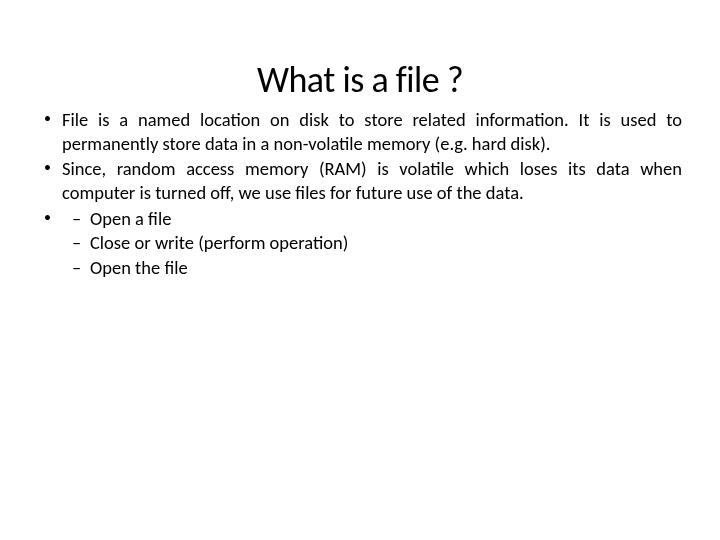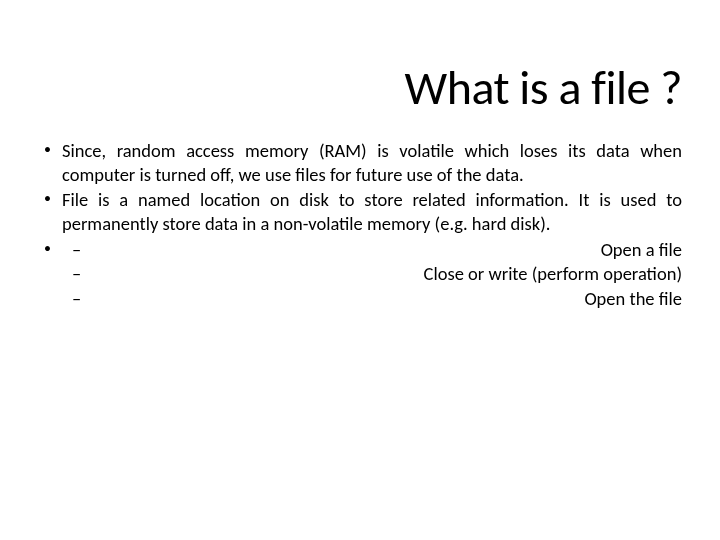--- a/index.html
+++ b/index.html
@@ -10,24 +10,24 @@
     font-family: Calibri, "Segoe UI", Arial, sans-serif;
     color: #000;
     overflow: hidden;
   }
   .slide {
     width: 100%;
     height: 100%;
     padding: 58px 38px 30px 38px;
   }
   .title {
-    text-align: right;
-    font-size: 48px;
+    text-align: center;
+    font-size: 36px;
     font-weight: 400;
-    margin-bottom: 22px;
+    margin-bottom: 6px;
     letter-spacing: -0.5px;
   }
   .bullets {
     list-style: none;
     font-size: 18.5px;
     line-height: 1.28;
   }
   .bullets > li {
     position: relative;
     padding-left: 24px;
@@ -44,40 +44,40 @@
     color: #000;
   }
   .sub-bullets {
     list-style: none;
     margin-top: 2px;
   }
   .sub-bullets > li {
     position: relative;
     padding-left: 28px;
     margin-bottom: 1px;
-    text-align: right;
+    text-align: left;
   }
   .sub-bullets > li::before {
     content: "–";
     position: absolute;
     left: 10px;
     top: 0;
   }
 </style>
 </head>
 <body>
 
 <div class="slide">
   <h1 class="title">What is a file ?</h1>
   <ul class="bullets">
     <li>
-      <span>Since, random access memory (RAM) is volatile which loses its data when computer is turned off, we use files for future use of the data.</span>
+      <span>File is a named location on disk to store related information. It is used to permanently store data in a non-volatile memory (e.g. hard disk).</span>
     </li>
     <li>
-      <span>File is a named location on disk to store related information. It is used to permanently store data in a non-volatile memory (e.g. hard disk).</span>
+      <span>Since, random access memory (RAM) is volatile which loses its data when computer is turned off, we use files for future use of the data.</span>
     </li>
     <li>
       <ul class="sub-bullets">
         <li>Open a file</li>
         <li>Close or write (perform operation)</li>
         <li>Open the file</li>
       </ul>
     </li>
   </ul>
 </div>

